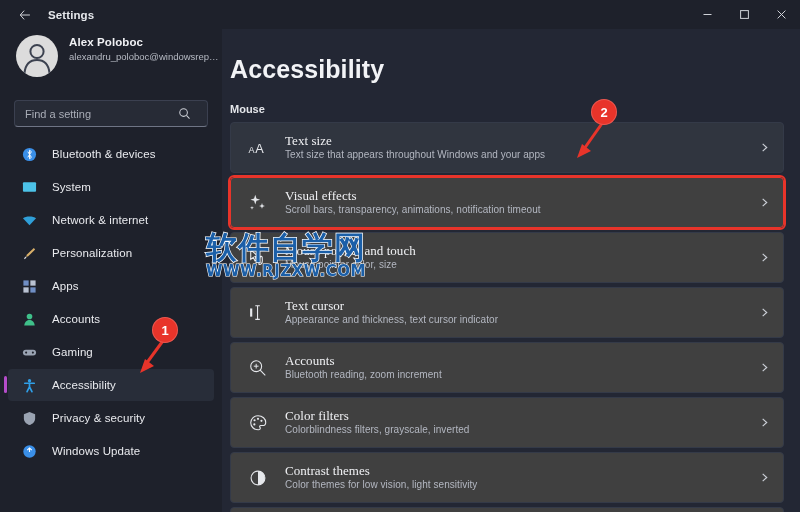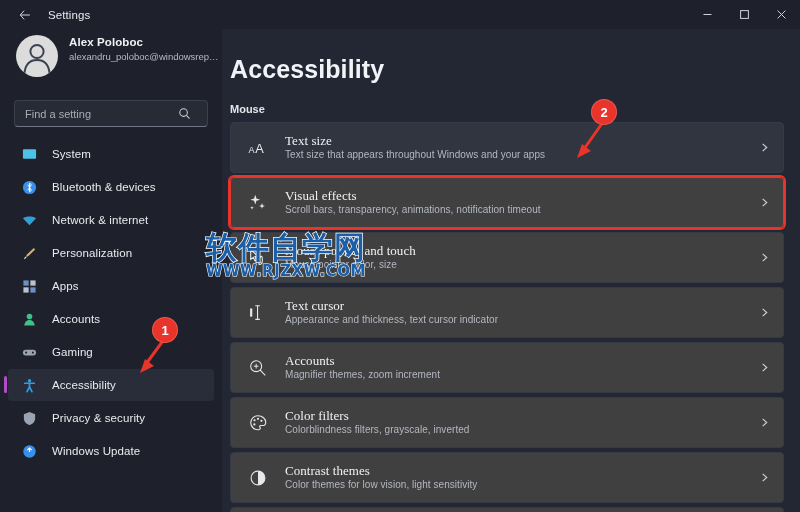--- a/index.html
+++ b/index.html
@@ -33,20 +33,21 @@
     display: flex; align-items: center; justify-content: center;
     color: #d8dadf;
     border-radius: 4px;
   }
   .tb-back svg { display: block; }
   .tb-title {
     font-size: 11.5px;
     color: #e6e8ec;
     margin-left: 6px;
     letter-spacing: .1px;
+    font-weight: bold;
   }
   .tb-spacer { flex: 1 1 auto; }
   .tb-ctrls { display: flex; height: 29px; }
   .tb-btn {
     width: 37px; height: 29px;
     display: flex; align-items: center; justify-content: center;
     color: #cfd2d8;
   }
 
   
@@ -321,33 +322,33 @@
               <path d="M9.1 9.1 L12.4 12.4" stroke="#cdd0d7" stroke-width="1.1"></path>
             </svg>
           </span>
         </div>
       </div>
 
       <div class="nav" id="nav">
           <div class="nav-item">
             <span class="nav-ico">
               <svg width="15" height="15" viewBox="0 0 16 16">
-                <rect x="1" y="2.5" width="14" height="10" rx="1" fill="#4cc2e8"></rect>
-              </svg>
-            </span>
-            <span class="nav-lbl">System</span>
-          </div>
-          <div class="nav-item">
-            <span class="nav-ico">
-              <svg width="15" height="15" viewBox="0 0 16 16">
                 <circle cx="8" cy="8" r="7" fill="#3a8fe8"></circle>
         <path d="M6.2 5 L10 11 L8 12.6 V3.4 L10 5 L6.2 11" fill="none" stroke="#fff" stroke-width="1"></path>
               </svg>
             </span>
             <span class="nav-lbl">Bluetooth &amp; devices</span>
+          </div>
+          <div class="nav-item">
+            <span class="nav-ico">
+              <svg width="15" height="15" viewBox="0 0 16 16">
+                <rect x="1" y="2.5" width="14" height="10" rx="1" fill="#4cc2e8"></rect>
+              </svg>
+            </span>
+            <span class="nav-lbl">System</span>
           </div>
           <div class="nav-item">
             <span class="nav-ico">
               <svg width="15" height="15" viewBox="0 0 16 16">
                 <path d="M1 5.5 C4 3 12 3 15 5.5 L8 13 Z" fill="#2f9fd8"></path>
               </svg>
             </span>
             <span class="nav-lbl">Network &amp; internet</span>
           </div>
           <div class="nav-item">
@@ -495,21 +496,21 @@
           <div class="card">
             <span class="card-ico">
               <svg width="20" height="20" viewBox="0 0 22 22">
                 <circle cx="9" cy="9" r="6" fill="none" stroke="#e6e8ec" stroke-width="1.2"></circle>
         <path d="M13.4 13.4 L19 19" fill="none" stroke="#e6e8ec" stroke-width="1.2"></path>
         <path d="M6.4 9 H11.6 M9 6.4 V11.6" stroke="#e6e8ec" stroke-width="1.1"></path>
               </svg>
             </span>
             <span class="card-txt">
               <span class="card-title" style="display:block">Accounts</span>
-              <span class="card-sub" style="display:block">Magnifier themes, zoom increment</span>
+              <span class="card-sub" style="display:block">Bluetooth reading, zoom increment</span>
             </span>
             <span class="chev">
               <svg width="11" height="11" viewBox="0 0 12 12">
     <path d="M4 2 L8.4 6 L4 10" fill="none" stroke="#cbcfd7" stroke-width="1.3"></path>
               </svg>
             </span>
           </div>
           <div class="card">
             <span class="card-ico">
               <svg width="20" height="20" viewBox="0 0 22 22">

